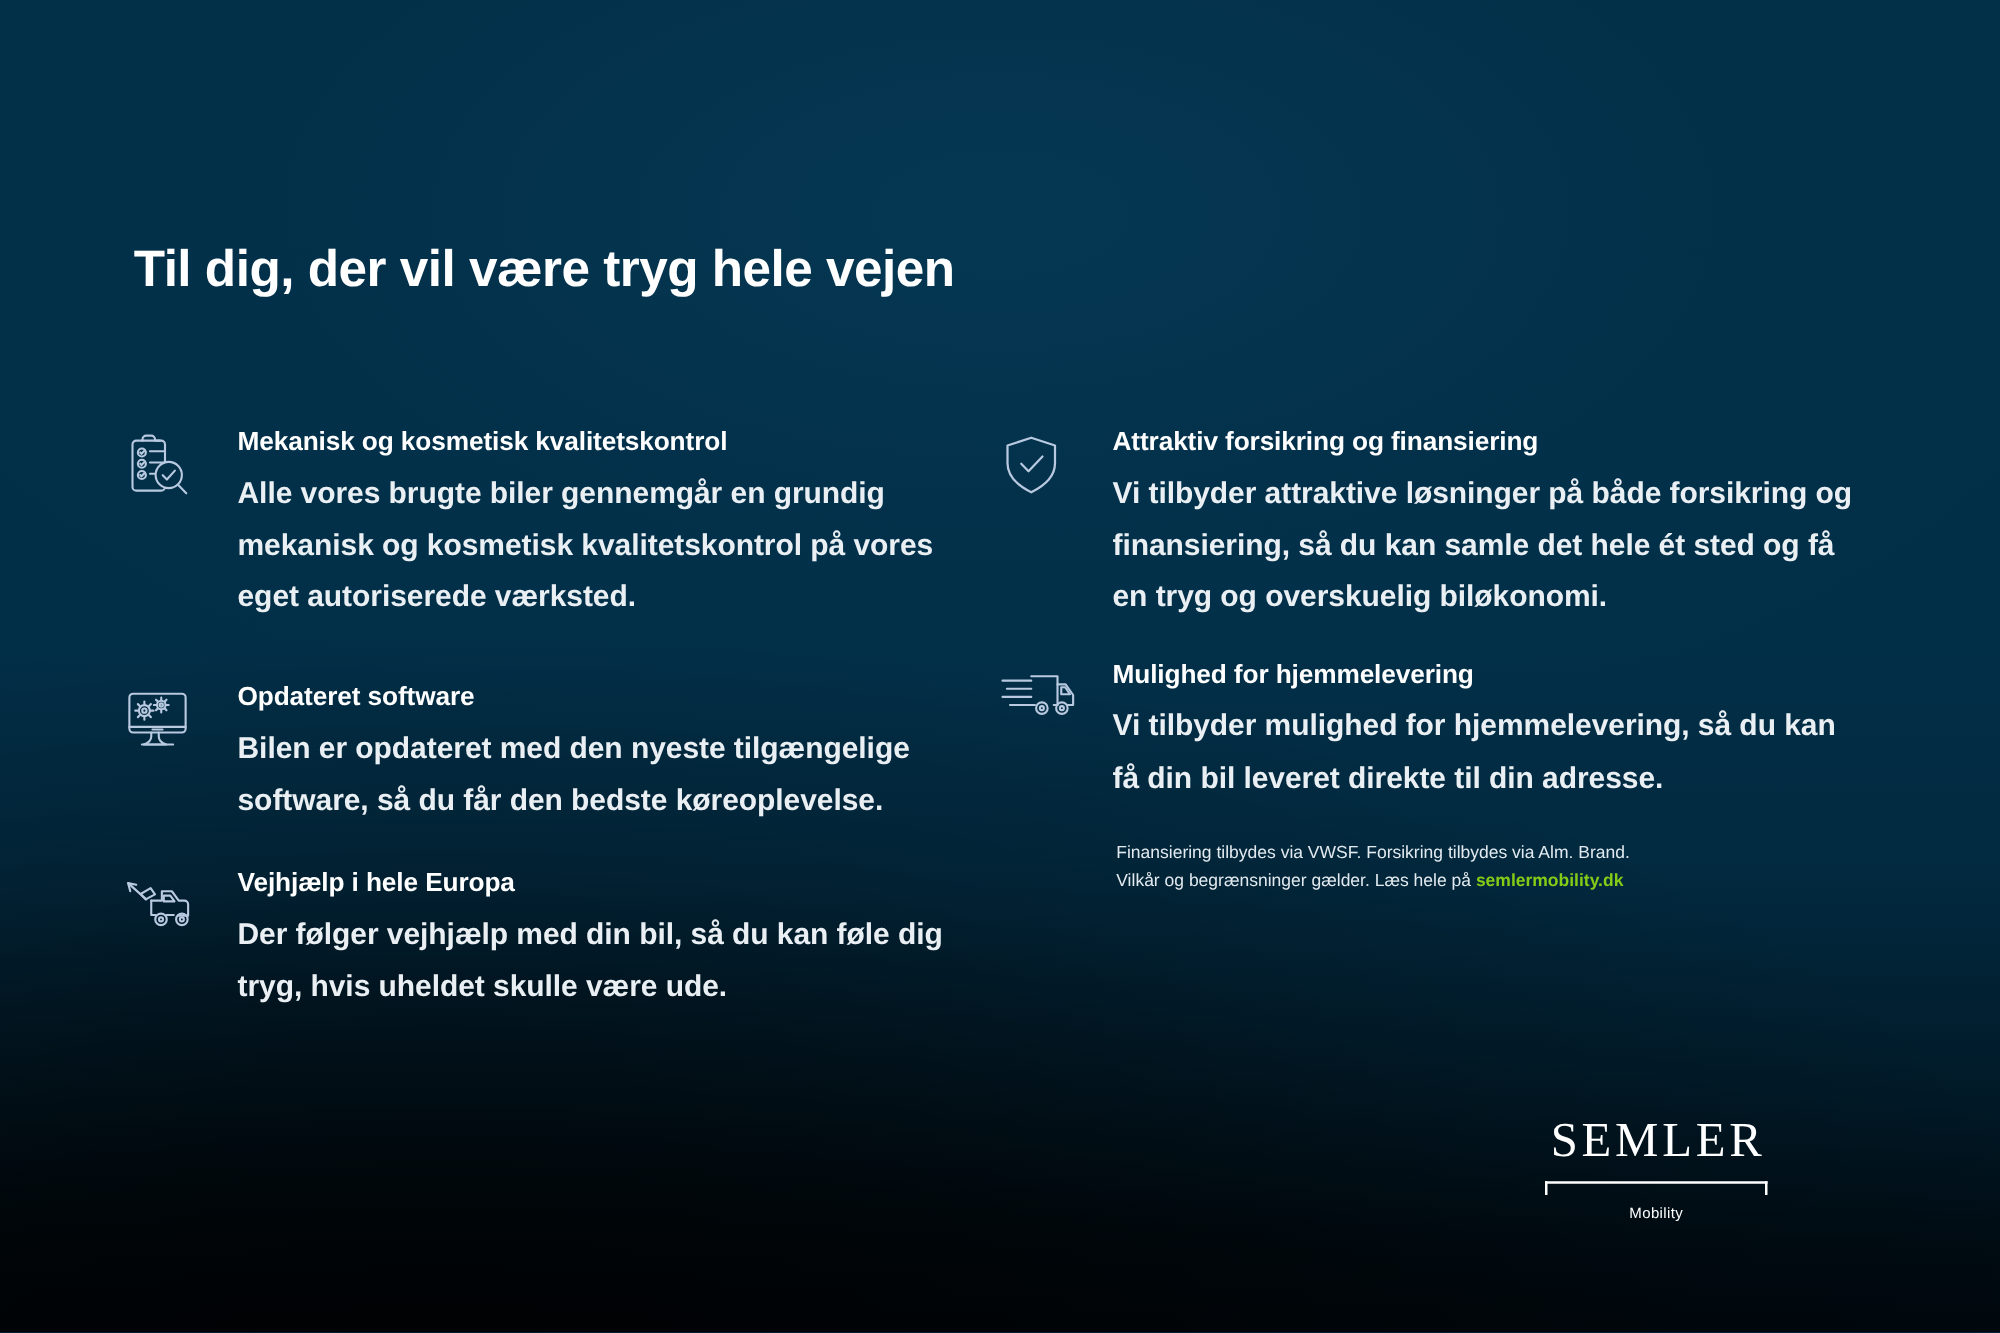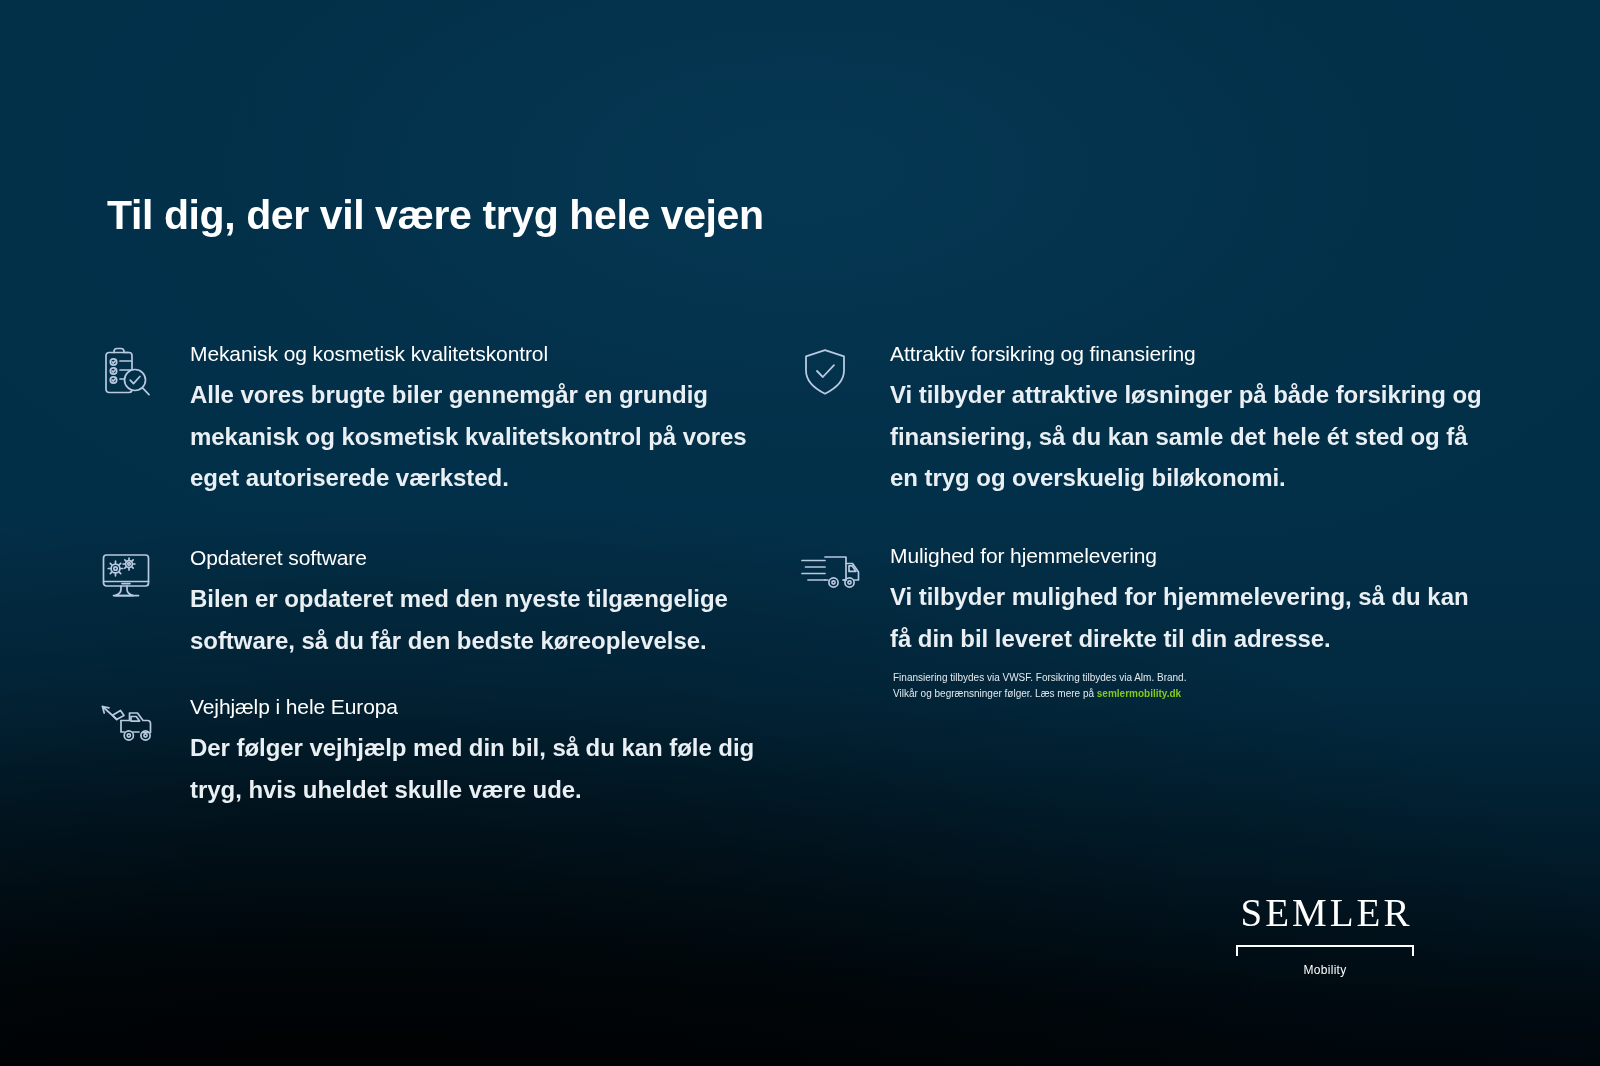--- a/index.html
+++ b/index.html
@@ -103,47 +103,47 @@
     align-items: center;
     justify-content: flex-start;
   }
   .feature-icon svg {
     display: block;
     overflow: visible;
   }
 
   .feature-title {
     font-size: 21px;
-    font-weight: 400;
+    font-weight: 700;
     color: #ffffff;
     line-height: 1.35;
     margin-bottom: 6px;
     letter-spacing: -0.1px;
   }
 
   .feature-desc {
     font-size: 24px;
     font-weight: 700;
     color: #e9eff3;
     line-height: 1.72;
     letter-spacing: -0.05px;
   }
 
   
   .col-left  .feature:nth-child(1) { margin-bottom: 46px; }
   .col-left  .feature:nth-child(2) { margin-bottom: 32px; }
-  .col-right .feature:nth-child(1) { margin-bottom: 44px; }
+  .col-right .feature:nth-child(1) { margin-bottom: 28px; }
 
   
   .disclaimer {
     position: absolute;
     left: 893px;
     top: 670px;
     width: 520px;
-    font-size: 10px;
+    font-size: 14px;
     line-height: 1.62;
     color: #e3eaef;
     font-weight: 400;
   }
   .disclaimer .strong { font-weight: 700; color: #84cc16; }
 
   
   .logo {
     position: absolute;
     right: 118px;
@@ -306,21 +306,21 @@
         </svg>
       </span>
       <div class="feature-title">Mulighed for hjemmelevering</div>
       <div class="feature-desc">Vi tilbyder mulighed for hjemmelevering, så du kan få din bil leveret direkte til din adresse.</div>
     </div>
 
   </div>
 
   <div class="disclaimer">
     <span>Finansiering tilbydes via VWSF. Forsikring tilbydes via Alm. Brand.</span><br>
-    <span>Vilkår og begrænsninger følger. Læs mere på </span><span class="strong">semlermobility.dk</span>
+    <span>Vilkår og begrænsninger gælder. Læs hele på </span><span class="strong">semlermobility.dk</span>
   </div>
 
   <div class="logo">
     <div class="logo-word">SEMLER</div>
     <div class="logo-rule">
       <span class="tick left"></span>
       <span class="tick right"></span>
     </div>
     <div class="logo-sub">Mobility</div>
   </div>

